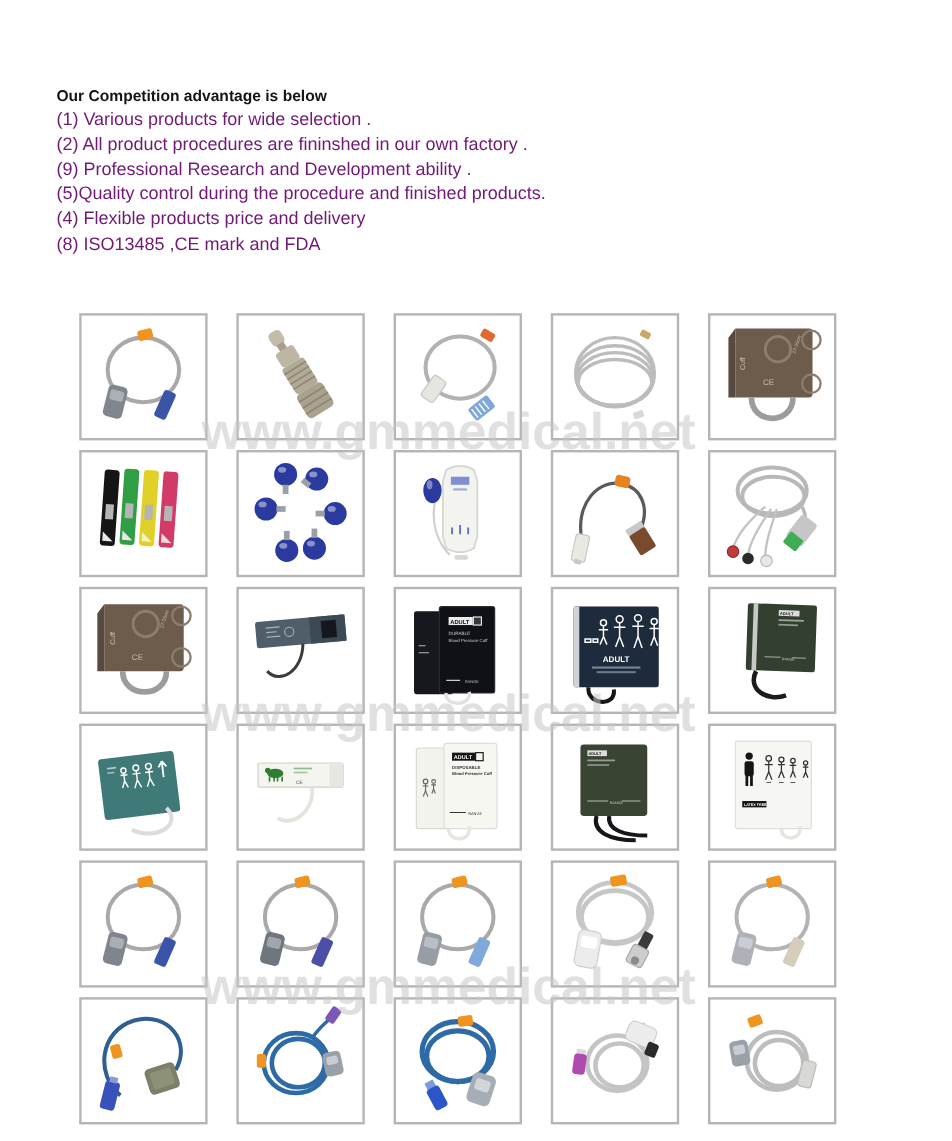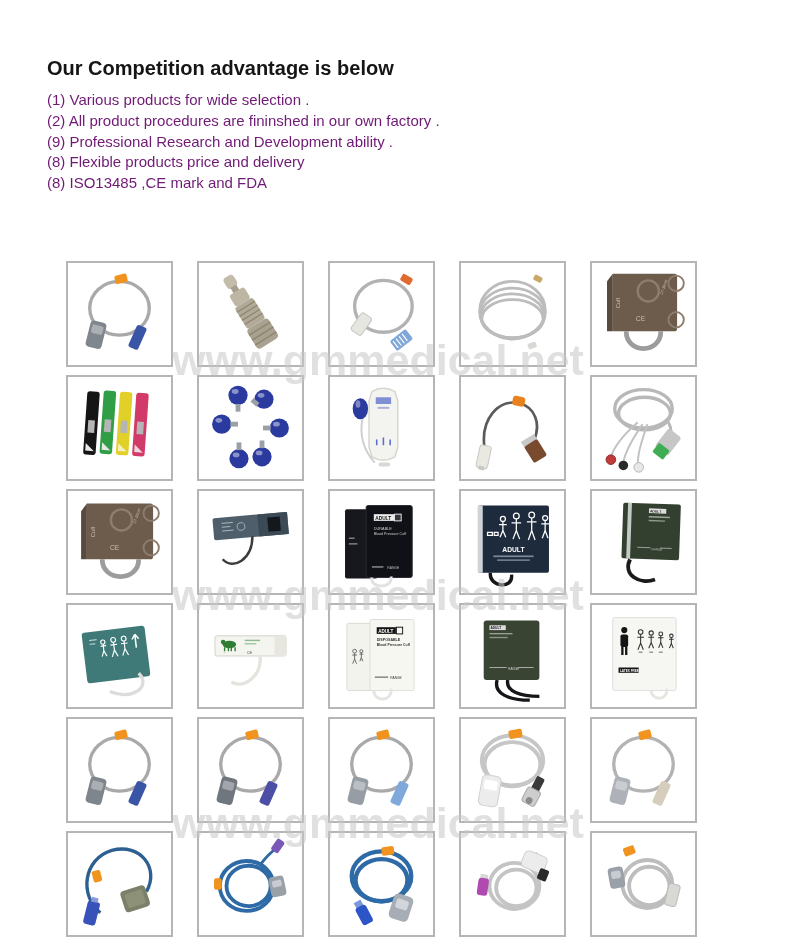--- a/index.html
+++ b/index.html
@@ -1,24 +1,24 @@
 <!DOCTYPE html>
 <html><head>
 <meta charset="utf-8">
 <style>
   html,body{margin:0;padding:0;background:#fff;}
   .page{position:relative;width:793px;height:951px;background:#fff;overflow:hidden;
         font-family:"Liberation Sans",sans-serif;color:#1d1d1d;}
-  .title{position:absolute;left:47px;top:57px;font-size:20px;font-weight:bold;color:#151515;}
+  .title{position:absolute;left:47px;top:72px;font-size:13px;font-weight:bold;color:#151515;}
   .adv{position:absolute;left:47px;top:90px;font-size:15px;line-height:20.8px;color:#701a75;}
   .grid{position:absolute;left:66px;top:261px;display:grid;
         grid-template-columns:repeat(5,107px);grid-auto-rows:106px;column-gap:24px;row-gap:8px;}
   .cell{box-sizing:border-box;border:2px solid #b5b5b5;background:#fff;padding:3px;}
   .cell svg{width:100%;height:100%;display:block;}
-  .wm{position:absolute;left:168px;width:420px;text-align:center;font-size:43px;font-weight:bold;
+  .wm{position:absolute;left:168px;width:420px;text-align:left;font-size:43px;font-weight:bold;
       color:#c7c7c7;opacity:.55;white-space:nowrap;z-index:6;pointer-events:none;letter-spacing:0;}
   .wm1{top:336px}.wm2{top:571px}.wm3{top:799px}
   .defs{position:absolute;width:0;height:0;overflow:hidden;}
   text{font-family:"Liberation Sans",sans-serif;}
 </style>
 </head>
 <body>
 
 <svg class="defs" aria-hidden="true">
   <defs>
@@ -49,21 +49,22 @@
 </svg>
 
 <div class="page">
 
   <div class="title">Our Competition advantage is below</div>
 
   <div class="adv">
     <div>(1) Various products for wide selection .</div>
     <div>(2) All product procedures are fininshed in our own factory .</div>
     <div>(9) Professional Research and Development ability .</div>
-    <div>(8) Flexible products price and delivery</div>
+    <div>(5)Quality control during the procedure and finished products.</div>
+    <div>(4) Flexible products price and delivery</div>
     <div>(8) ISO13485 ,CE mark and FDA</div>
   </div>
 
   <div class="grid">
 
     <div class="cell">
       <svg viewBox="0 0 100 100" style="--cable:#a9a9a9;--clip:#80868e;--conn:#3a55a8">
           <use href="#s-loop"></use>
         </svg>
     </div>

